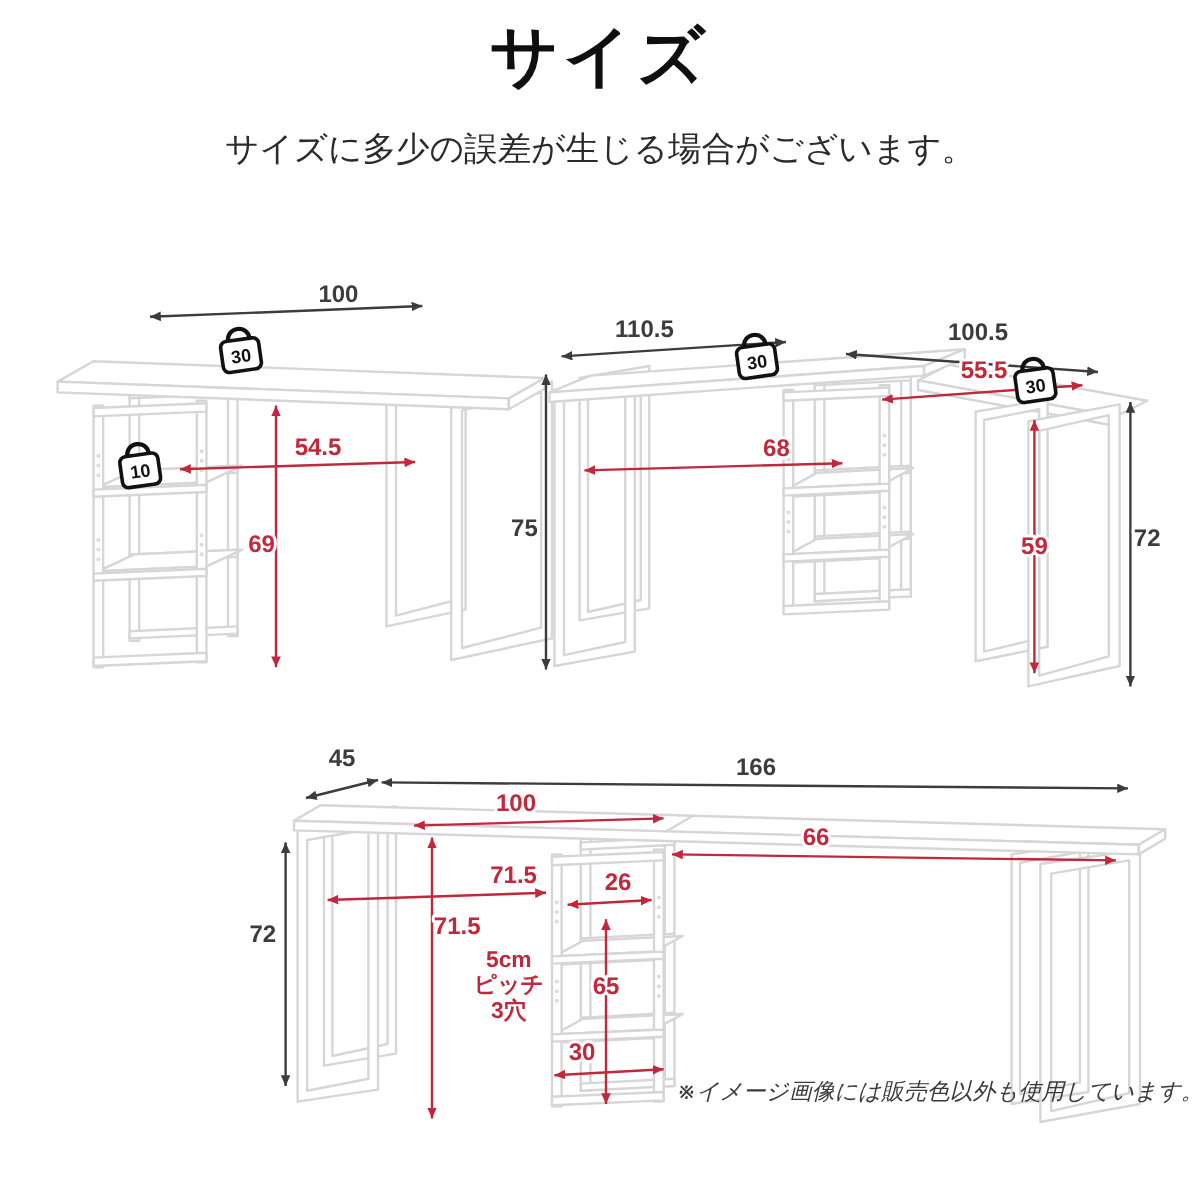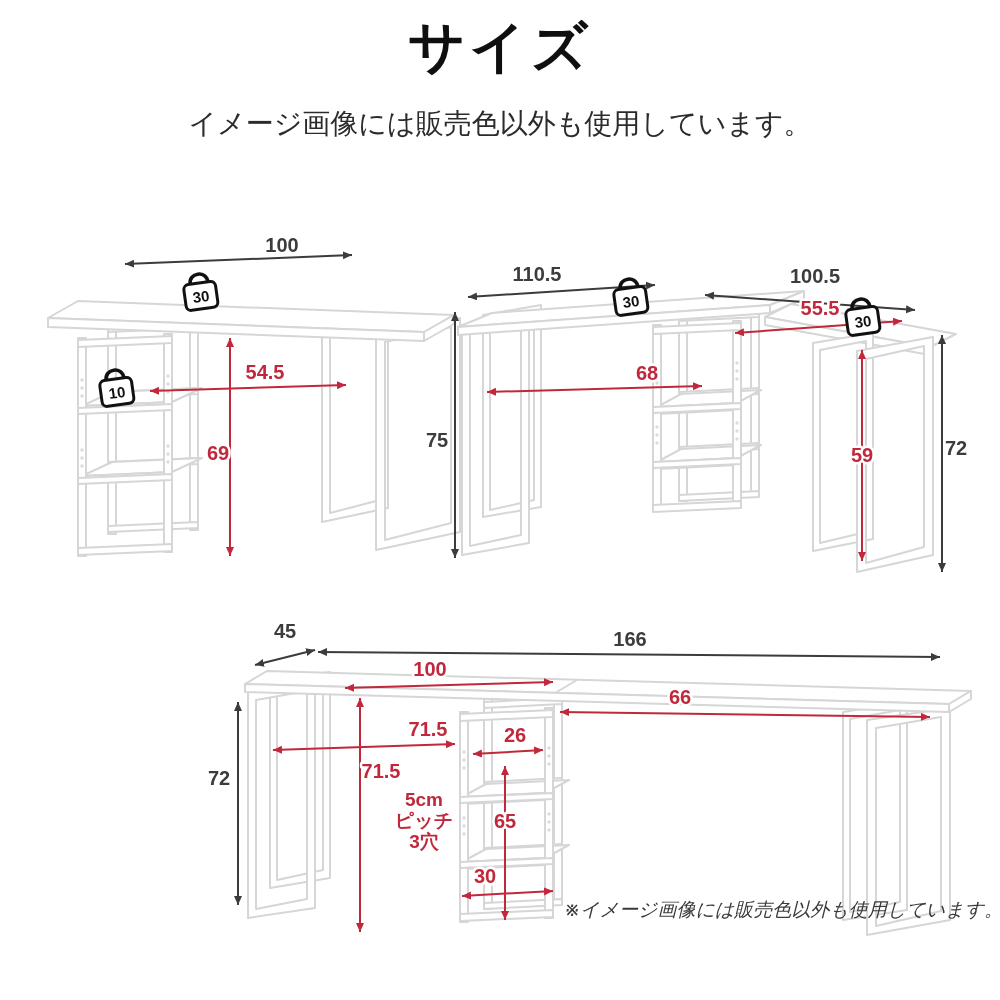--- a/index.html
+++ b/index.html
@@ -34,21 +34,21 @@
     <defs>
       <g id="kb">
         <path d="M-9,-7 C-9,-19 9,-19 9,-7" fill="none" stroke="#111" stroke-width="3.5" stroke-linecap="round"></path>
         <rect x="-16" y="-7" width="32" height="26" rx="5" fill="#fff" stroke="#111" stroke-width="3"></rect>
       </g>
     </defs>
   </svg>
 
   <div class="title">サイズ</div>
   <div class="subtitle">
-    <div>イメージ画像には販売色以外も使用しています。</div>
+    <div>サイズに多少の誤差が生じる場合がございます。</div>
   </div>
 
   <svg style="left:30px;top:238px" width="440" height="360" viewBox="0 0 440 360">
     <defs>
       <marker id="d1b" markerUnits="userSpaceOnUse" markerWidth="10" markerHeight="9" refX="9" refY="4" orient="auto-start-reverse">
         <path d="M0,0 L9,4 L0,8 Z" fill="#3c3c3c"></path>
       </marker>
       <marker id="d1r" markerUnits="userSpaceOnUse" markerWidth="10" markerHeight="9" refX="9" refY="4" orient="auto-start-reverse">
         <path d="M0,0 L9,4 L0,8 Z" fill="#c1283b"></path>
       </marker>

